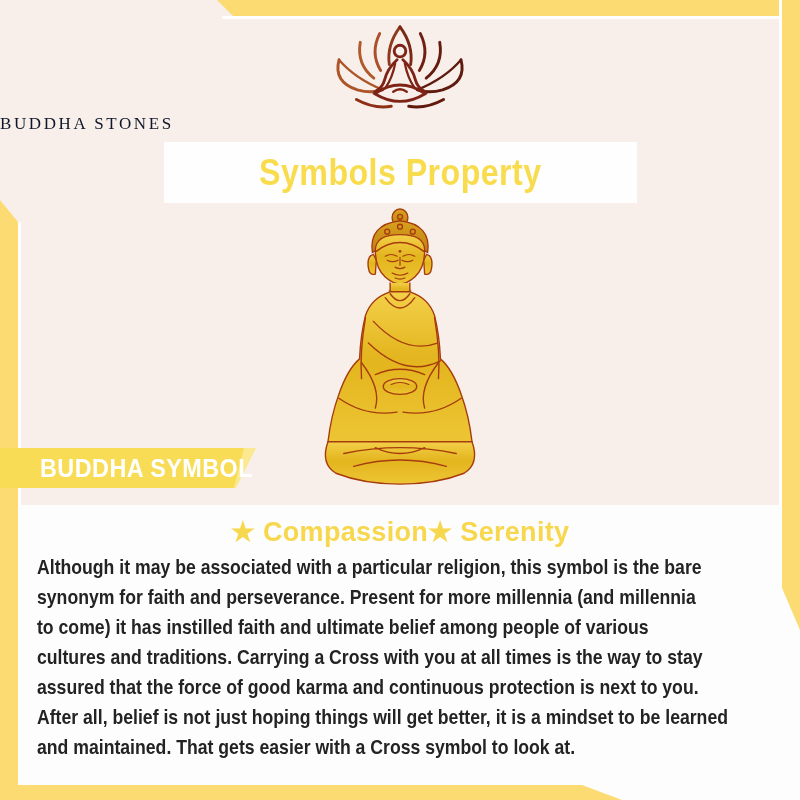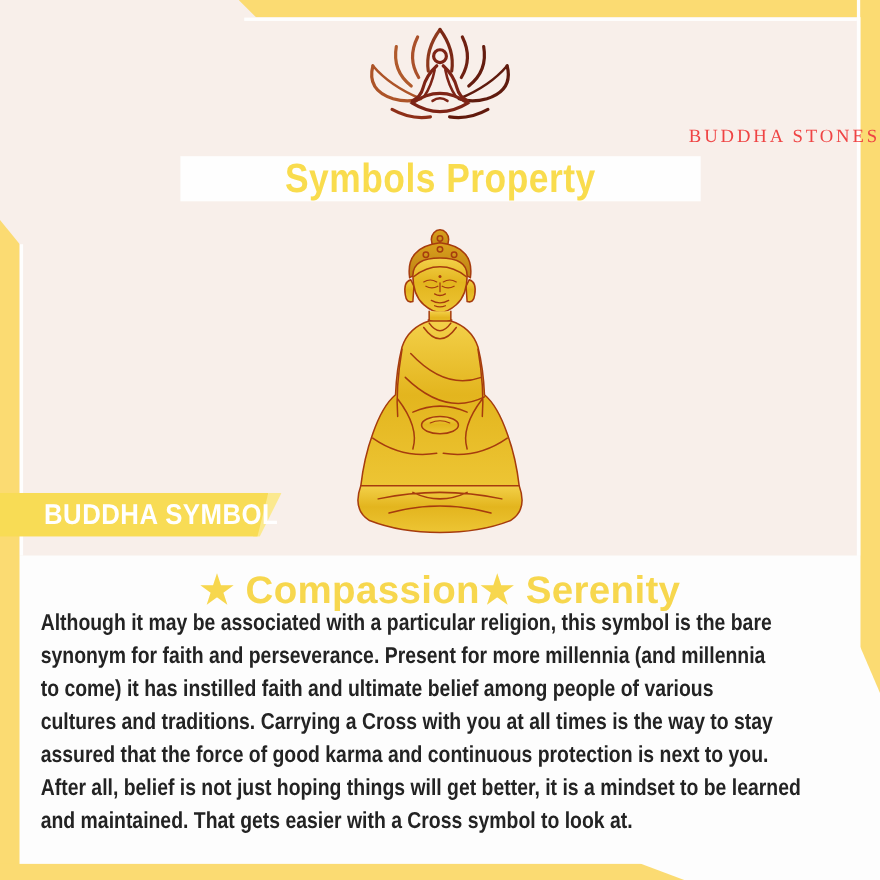--- a/index.html
+++ b/index.html
@@ -16,39 +16,39 @@
   .right-stripe{position:absolute;right:0;top:0;width:18px;height:630px;background:var(--frame-yellow,#fbdb72);
     clip-path:polygon(0 0,100% 0,100% 100%,0 588px);}
   .right-gap{position:absolute;right:18px;top:0;width:3px;height:505px;background:#fefefe;}
   .left-stripe{position:absolute;left:0;top:200px;width:18px;height:600px;background:var(--frame-yellow,#fbdb72);
     clip-path:polygon(0 0,100% 22px,100% 100%,0 100%);}
   .left-gap{position:absolute;left:18px;top:222px;width:3px;height:283px;background:#fefefe;}
   .bottom-band{position:absolute;left:0;bottom:0;width:622px;height:15px;background:var(--frame-yellow,#fbdb72);
     clip-path:polygon(0 0,582px 0,100% 100%,0 100%);}
   
   .logo-wrap{position:absolute;left:325px;top:22px;width:150px;height:92px;}
-  .brand-name{position:absolute;left:0;top:114px;width:800px;text-align:right;
-    font-family:"Liberation Serif", serif;font-size:17px;letter-spacing:2.6px;color:#ef4444;}
-  .heading-box{position:absolute;left:164px;top:142px;width:473px;height:41px;background:#fefefe;
+  .brand-name{position:absolute;left:0;top:114px;width:800px;text-align:left;
+    font-family:"Liberation Serif", serif;font-size:17px;letter-spacing:2.6px;color:#0f172a;}
+  .heading-box{position:absolute;left:164px;top:142px;width:473px;height:61px;background:#fefefe;
     display:flex;align-items:center;justify-content:center;}
   .heading-text{font-size:37px;font-weight:bold;color:var(--title-yellow,#f9dc4d);
     white-space:nowrap;transform:scaleX(.87);letter-spacing:.5px;}
   
   .statue-wrap{position:absolute;left:303px;top:205px;width:194px;height:286px;}
   
   .ribbon{position:absolute;left:0;top:448px;width:258px;height:40px;}
   .ribbon-main{position:absolute;left:0;top:0;width:100%;height:100%;background:var(--ribbon-yellow,#f8dc55);
     clip-path:polygon(0 0,244px 0,234px 100%,0 100%);}
   .ribbon-flap{position:absolute;left:0;top:0;width:100%;height:100%;background:#fbe98f;
     clip-path:polygon(244px 0,256px 0,236px 100%,230px 100%);}
   .ribbon-label{position:absolute;left:40px;top:50%;transform:translateY(-50%) scaleX(.9);transform-origin:0 50%;
     color:#ffffff;font-size:26px;font-weight:bold;letter-spacing:.5px;white-space:nowrap;}
   
   .traits-line{position:absolute;left:0;top:516px;width:800px;text-align:center;
-    font-size:35px;font-weight:bold;color:var(--star-yellow,#f7d74e);letter-spacing:.3px;}
+    font-size:27px;font-weight:bold;color:var(--star-yellow,#f7d74e);letter-spacing:.3px;}
   .body-text{position:absolute;left:37px;top:552px;width:760px;}
   .body-line{height:30px;line-height:30px;font-size:21px;font-weight:bold;color:var(--text-dark,#232323);
     white-space:nowrap;transform:scaleX(.84);transform-origin:0 50%;}
 </style>
 </head>
 <body>
 
 <div>
 
   <div class="pink-block"></div>

